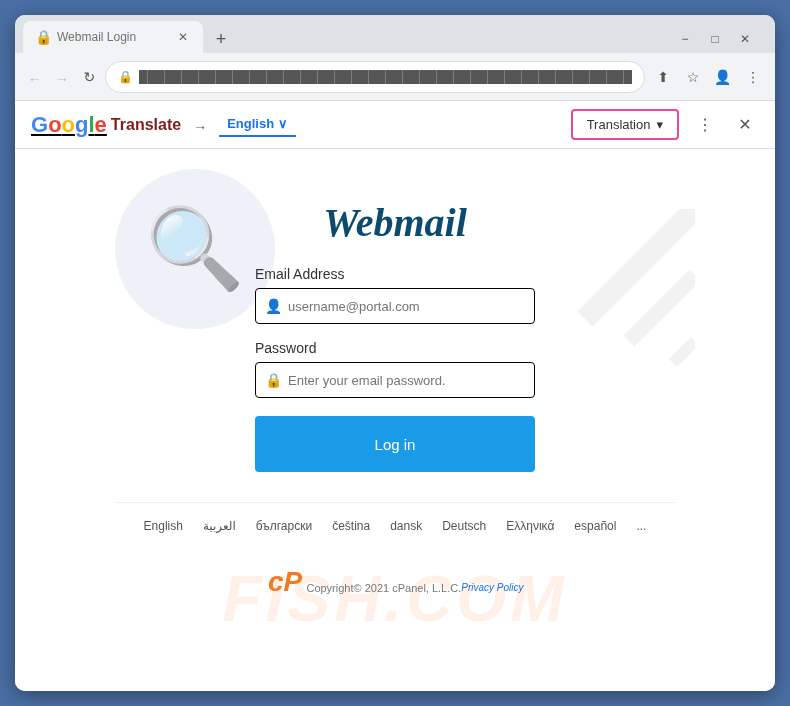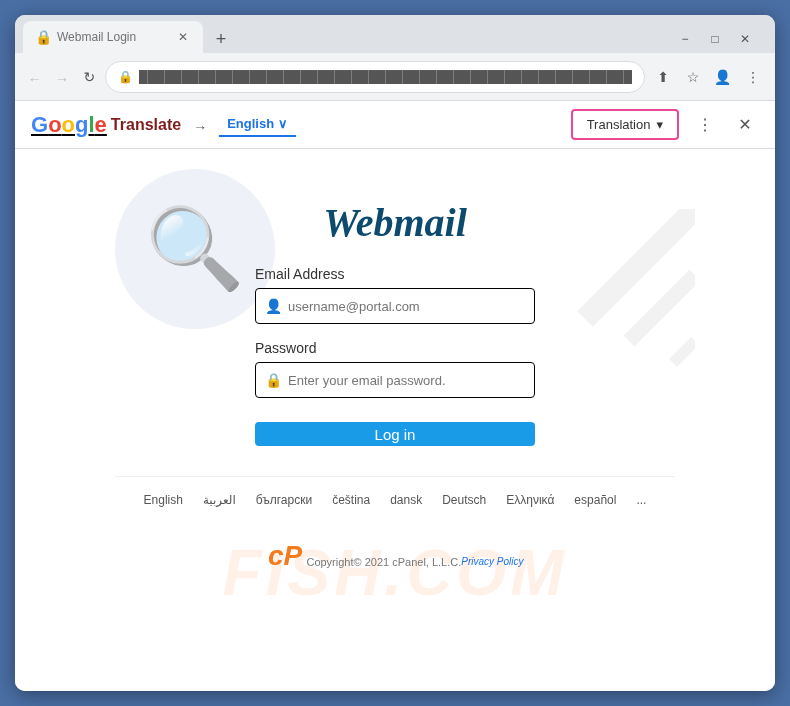--- a/index.html
+++ b/index.html
@@ -386,28 +386,28 @@
       border: 1px solid #000000;
       border-radius: 4px;
       padding: 0 10px 0 32px;
       font-size: 13px;
       color: #999;
       outline: none;
     }
 
     .login-btn {
       width: 280px;
-      height: 24px;
+      height: 56px;
       background: #1a9be8;
       color: white;
       border: none;
       border-radius: 4px;
       font-size: 15px;
       cursor: pointer;
-      margin-top: 8px;
+      margin-top: 2px;
       position: relative;
       z-index: 2;
     }
 
     
     .lang-links {
       display: flex;
       gap: 20px;
       flex-wrap: wrap;
       justify-content: center;

